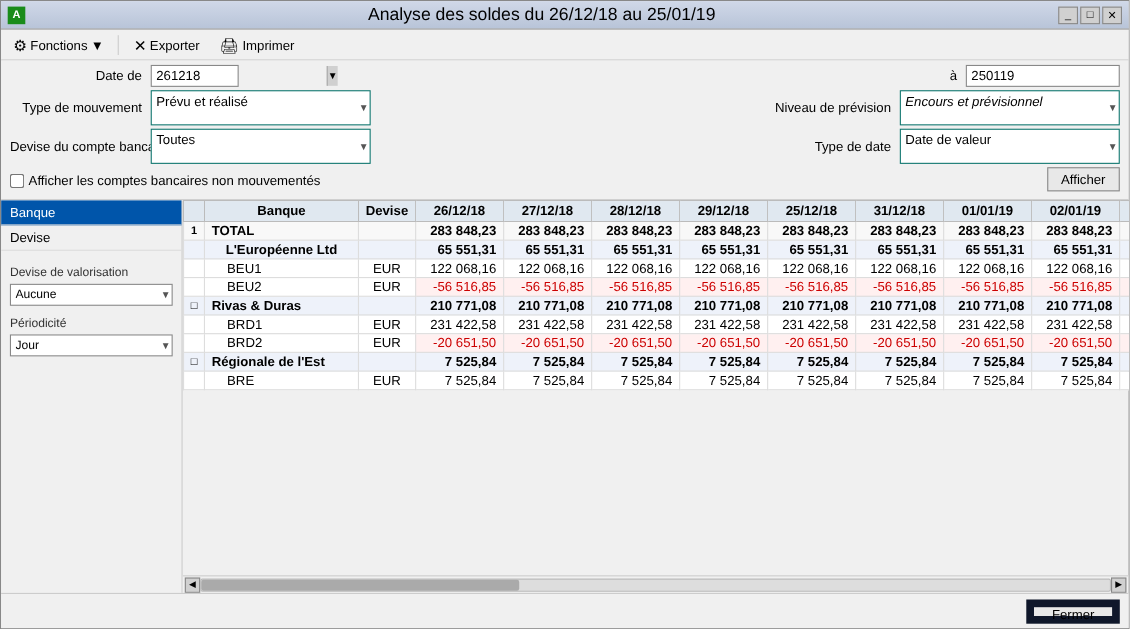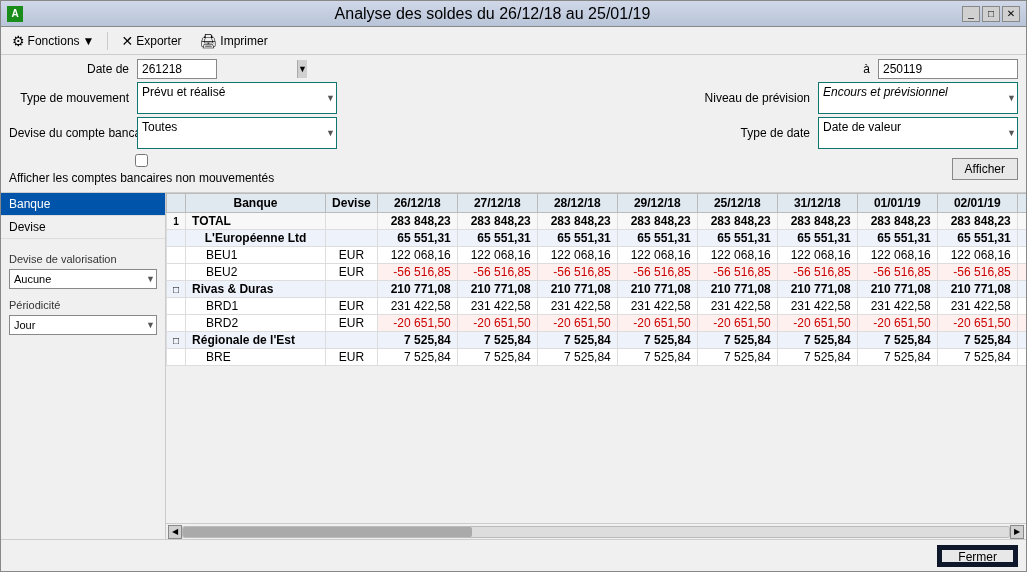--- a/index.html
+++ b/index.html
@@ -43,21 +43,21 @@
     .form-select-wrap { position: relative; display: inline-flex; align-items: center; }
     .form-select {
       height: 32px; border: 1px solid #0f766e; background: white; padding: 0 20px 12px 4px;
       font-size: 12px; appearance: none; outline: none; cursor: pointer; min-width: 140px;
     }
     .select-arrow { position: absolute; right: 2px; top: 50%; transform: translateY(-50%); pointer-events: none; font-size: 9px; color: #555; }
 
     .form-row-left { display: flex; align-items: center; gap: 8px; }
     .form-row-right { display: flex; align-items: center; gap: 8px; margin-left: 40px; }
 
-    .checkbox-row { display: flex; align-items: center; gap: 4px; margin-top: 2px; flex-direction: column; }
+    .checkbox-row { display: flex; align-items: center; gap: 4px; margin-top: 2px; }
     .checkbox-row input[type=checkbox] { margin: 0; }
 
     .main-area { display: flex; flex: 1; overflow: hidden; }
 
     .sidebar {
       width: 165px; min-width: 165px; background: #f0f0f0; border-right: 1px solid #ccc;
       display: flex; flex-direction: column;
     }
     .sidebar-item {
       padding: 4px 8px; cursor: pointer; border-bottom: 1px solid #ddd;
@@ -88,21 +88,21 @@
     tbody td { border: 1px solid #ddd; padding: 1px 6px; text-align: right; }
     tbody td:nth-child(1), tbody td:nth-child(2) { text-align: left; }
     tbody td:nth-child(3) { text-align: center; }
     .row-total { font-weight: bold; background: #f8f8f8; }
 
     .bottom-bar {
       background: #f0f0f0; border-top: 1px solid #ccc; height: 32px;
       display: flex; align-items: center; justify-content: flex-end; padding: 0 8px;
     }
     .fermer-btn {
-      height: 22px; padding: 0 16px; background: #e8e8e8; border: 5px solid #0f172a;
+      height: 22px; padding: 0 16px; background: #e8e8e8; border: 7px solid #0f172a;
       cursor: pointer; font-size: 12px;
     }
 
     .scrollbar-area { height: 16px; background: #f0f0f0; border-top: 1px solid #ccc; display: flex; align-items: center; padding: 0 2px; }
     .scrollbar-track { flex: 1; height: 12px; background: #ddd; border: 1px solid #bbb; border-radius: 2px; position: relative; }
     .scrollbar-thumb { position: absolute; left: 0; top: 0; width: 35%; height: 100%; background: #aaa; border-radius: 2px; }
     .scrollbar-btn { width: 14px; height: 14px; background: #d0d0d0; border: 1px solid #888; font-size: 8px; display: flex; align-items: center; justify-content: center; cursor: pointer; }
 
     .col-name { min-width: 140px; }
     .col-devise { min-width: 45px; }

